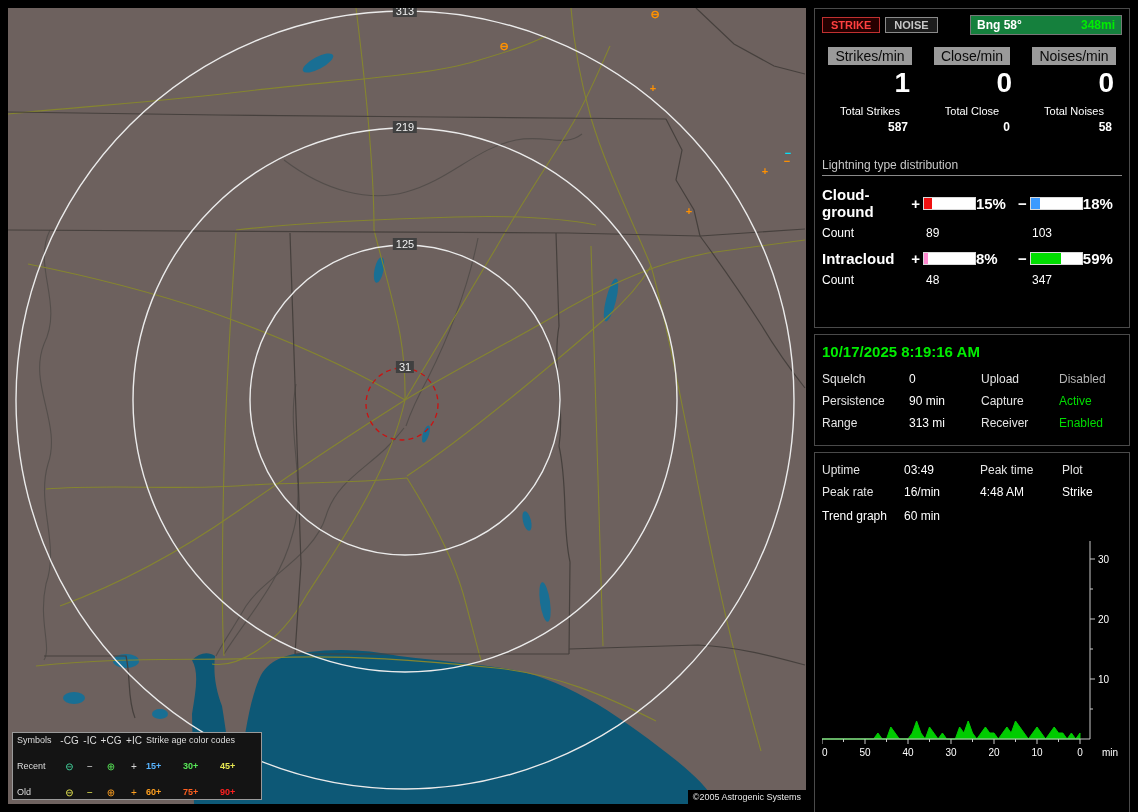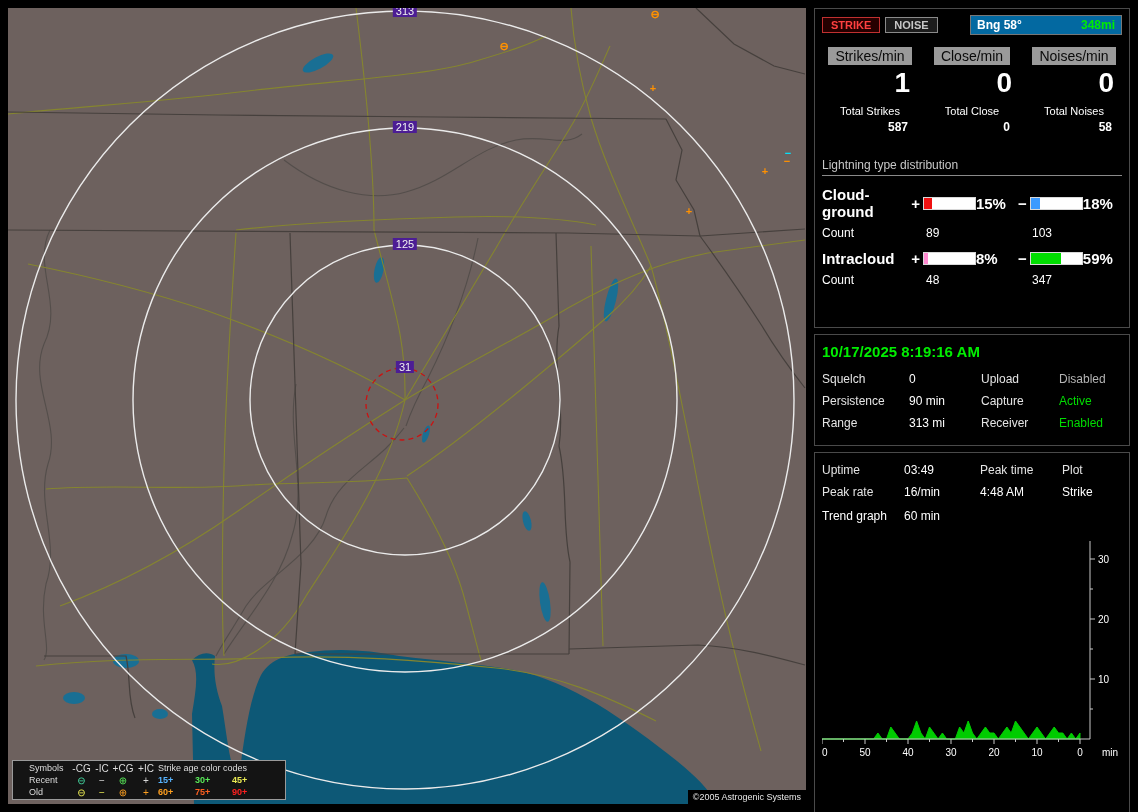--- a/index.html
+++ b/index.html
@@ -4,30 +4,30 @@
 <style>
   html,body{margin:0;padding:0;background:#000;}
   body{width:1138px;height:812px;position:relative;overflow:hidden;
        font-family:"Liberation Sans",sans-serif;}
 
   
   #map{position:absolute;left:8px;top:8px;width:798px;height:796px;
        background:#6d615e;overflow:hidden;}
   #map svg{position:absolute;left:0;top:0;}
   .ring-label{position:absolute;transform:translateX(-50%);color:#f0f0f0;
-       font-size:11px;background:#4c1d95;padding:0 3px;line-height:12px;z-index:3;}
+       font-size:11px;background:#404040;padding:0 3px;line-height:12px;z-index:3;}
   #marker-layer{position:absolute;left:0;top:0;width:100%;height:100%;z-index:2;}
   .marker{position:absolute;transform:translate(-50%,-50%);font-size:11px;
        font-weight:bold;line-height:10px;}
 
   
   #legend{position:absolute;left:4px;bottom:4px;z-index:4;background:#141414;
-       border:1px solid #9a9a9a;color:#ddd;font-size:9px;padding:2px 16px;
+       border:1px solid #9a9a9a;color:#ddd;font-size:9px;padding:2px 4px;
        display:grid;grid-template-columns:42px 21px 20px 22px 24px 37px 37px 37px;
-       row-gap:2px;align-items:center;}
+       row-gap:16px;align-items:center;}
   #legend .age-head{grid-column:6/9;}
   #legend .sym{text-align:center;font-size:10px;line-height:9px;}
   #legend .age{font-weight:bold;}
 
   #copyright{position:absolute;right:0;bottom:0;z-index:4;background:#000;
        color:#e8e8e8;font-size:9px;padding:2px 5px;text-align:center;}
 
   
   #sidebar{position:absolute;left:814px;top:8px;width:316px;}
   .panel{background:#000;border:1px solid #4a4a4a;box-sizing:border-box;
@@ -35,21 +35,21 @@
   #panel-top{height:320px;}
   #panel-mid{height:112px;}
   #panel-bottom{height:396px;}
 
   .row1{display:flex;align-items:center;}
   .btn{font-size:11px;font-weight:bold;padding:1px 8px;cursor:pointer;
        font-family:"Liberation Sans",sans-serif;}
   .btn-strike{background:#250000;color:#ff4040;border:1px solid #c03030;margin-right:5px;}
   .btn-noise{background:#1c1c1c;color:#c8c8c8;border:1px solid #8a8a8a;}
   .bng-box{margin-left:auto;width:138px;display:flex;justify-content:space-between;
-       border:1px solid #777;background:#0369a1;padding:2px 6px;font-size:12px;font-weight:bold;}
+       border:1px solid #777;background:#15803d;padding:2px 6px;font-size:12px;font-weight:bold;}
   .bng-box .b1{color:#fff;}
 
   .rate-grid{display:grid;grid-template-columns:1fr 1fr 1fr;column-gap:6px;
        margin-top:12px;text-align:center;}
   .chip{display:inline-block;background:#9a9a9a;color:#0a0a0a;font-size:14px;
        padding:1px 7px;cursor:pointer;}
   .big-num{color:#fff;font-size:28px;font-weight:bold;text-align:right;
        padding-right:8px;margin-top:2px;line-height:32px;}
   .total-label{color:#fff;font-size:11px;margin-top:6px;}
   .total-val{color:#fff;font-size:12px;font-weight:bold;text-align:right;

